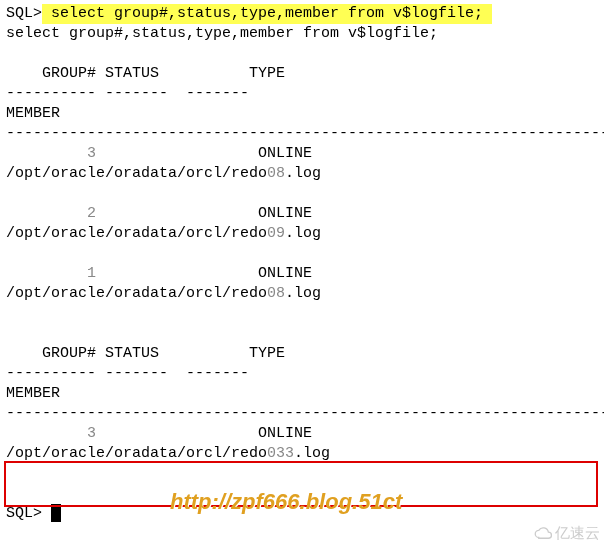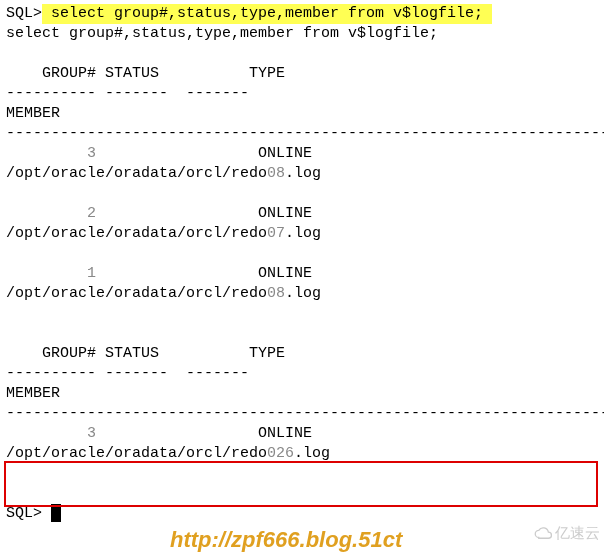--- a/index.html
+++ b/index.html
@@ -21,38 +21,38 @@
 <div class="row"> </div>
 <div class="row">    <span>GROUP#</span> <span>STATUS</span>          <span>TYPE</span></div>
 <div class="row"><span>---------- -------  ------- </span></div>
 <div class="row"><span>MEMBER</span></div>
 <div class="row"><span>--------------------------------------------------------------------------------</span></div>
 
 <div class="row">         <span class="gray">3</span>                  <span>ONLINE</span></div>
 <div class="row"><span>/opt/oracle/oradata/orcl/redo</span><span class="gray">08</span><span>.log</span></div>
 <div class="row"> </div>
 <div class="row">         <span class="gray">2</span>                  <span>ONLINE</span></div>
-<div class="row"><span>/opt/oracle/oradata/orcl/redo</span><span class="gray">07</span><span>.log</span></div>
+<div class="row"><span>/opt/oracle/oradata/orcl/redo</span><span class="gray">09</span><span>.log</span></div>
 <div class="row"> </div>
 <div class="row">         <span class="gray">1</span>                  <span>ONLINE</span></div>
 <div class="row"><span>/opt/oracle/oradata/orcl/redo</span><span class="gray">08</span><span>.log</span></div>
 <div class="row"> </div>
 <div class="row"> </div>
 
 <div class="row">    <span>GROUP#</span> <span>STATUS</span>          <span>TYPE</span></div>
 <div class="row"><span>---------- -------  ------- </span></div>
 <div class="row"><span>MEMBER</span></div>
 <div class="row"><span>--------------------------------------------------------------------------------</span></div>
 
 <div class="row">         <span class="gray">3</span>                  <span>ONLINE</span></div>
-<div class="row"><span>/opt/oracle/oradata/orcl/redo</span><span class="gray">026</span><span>.log</span></div>
+<div class="row"><span>/opt/oracle/oradata/orcl/redo</span><span class="gray">033</span><span>.log</span></div>
 <div class="row"> </div>
 <div class="row"> </div>
 <div class="row"><span>SQL&gt;</span> <span class="cursor"></span></div>
 
 <div class="redbox" id="rb" style="top: 461px; height: 46px;"></div>
-<div class="url" id="url" style="left: 170px; top: 530px;"><span>http://zpf666.blog.51ct</span></div>
+<div class="url" id="url" style="left: 170px; top: 492px;"><span>http://zpf666.blog.51ct</span></div>
 <div class="wm" id="wm" style="left: 533px; top: 523px;">
   <svg viewBox="0 0 24 16">
       <path fill="none" stroke="#ccc" stroke-width="1.5" d="M6 13a4 4 0 010-8 6 6 0 0111 2 3.5 3.5 0 010 7H6z"></path>
     </svg>
   <span>亿速云</span>
 </div>
 
 </body></html>

